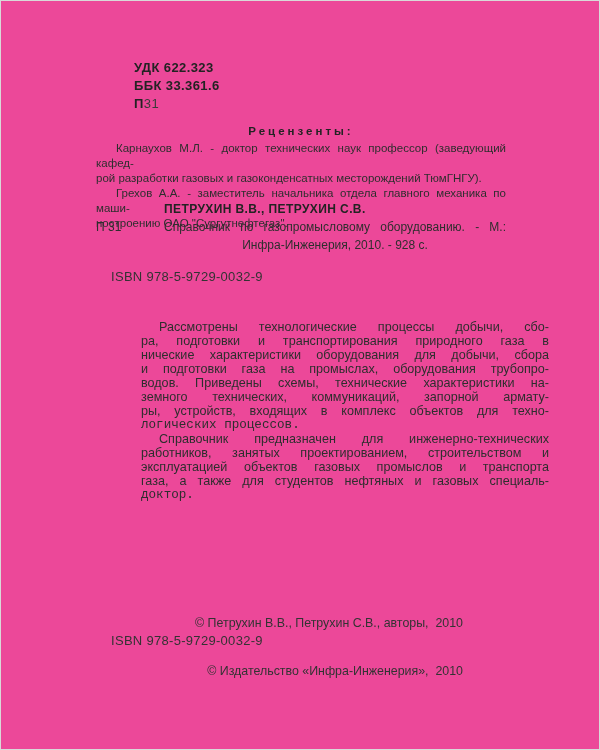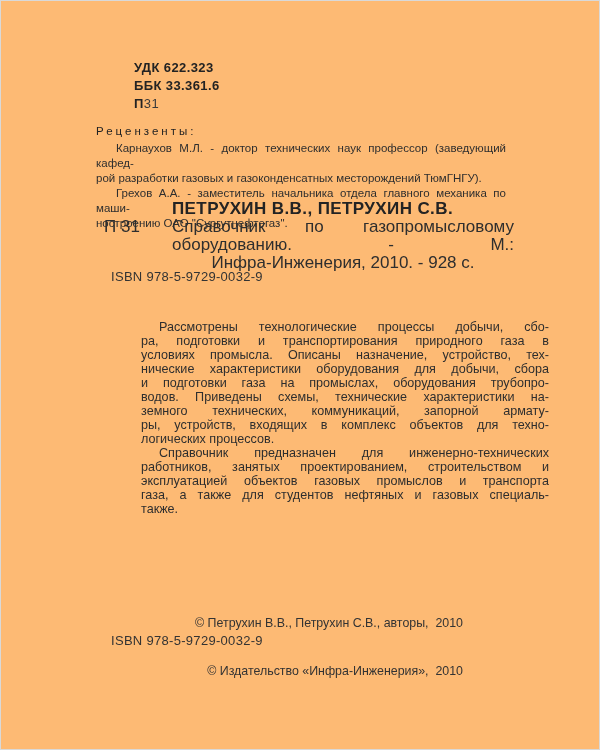--- a/index.html
+++ b/index.html
@@ -1,20 +1,20 @@
 <!DOCTYPE html>
 <html><head>
 <meta charset="utf-8">
 <style>
   html, body { margin: 0; padding: 0; background: #ffffff; }
   .page {
     position: relative;
     width: 598px;
     height: 748px;
-    background: #fdba74;
+    background: #ec4899;
     border: 1px solid #d9d9d9;
     font-family: "Liberation Sans", "DejaVu Sans", sans-serif;
     color: #2e2e2e;
     overflow: hidden;
   }
   .b { font-weight: bold; color: #232323; }
   .i { }
 
   
   .codes {
@@ -23,51 +23,51 @@
     letter-spacing: 0.4px; color: #232323;
   }
   .codes .sign-num { font-weight: normal; color: #3a3a3a; }
 
   
   .reviewers {
     position: absolute; left: 95px; top: 123px; width: 410px;
     font-size: 11.5px; line-height: 15px;
   }
   .rev-heading {
-    font-weight: normal; letter-spacing: 3px;
+    text-align: center; font-weight: bold; letter-spacing: 3px;
     margin-bottom: 2px; color: #232323; font-size: 11.5px;
   }
   .jl { text-align: justify; text-align-last: justify; }
   .ln-first { text-indent: 20px; }
   .ln-last { text-align: right; text-align-last: left; }
 
   
   .authors-block {
     position: absolute; left: 95px; top: 199px; width: 410px;
-    font-size: 17px; line-height: 18px; margin-left: 8px;
+    font-size: 12px; line-height: 18px;
   }
   .authors-heading {
     padding-left: 68px; font-weight: bold; letter-spacing: 0.4px;
     color: #232323; margin-bottom: 0px;
   }
   .catalog { position: relative; padding-left: 68px; }
   .catalog-sign { position: absolute; left: 0; top: 0; }
   .catalog-l1 { text-align: justify; text-align-last: justify; }
   .catalog-l2 { text-align: center; }
 
   .isbn-top { position: absolute; left: 110px; top: 268px; font-size: 13px; letter-spacing: 0.3px; color: #333; }
 
   
   .annotation {
     position: absolute; left: 97px; top: 319px; width: 408px;
     font-size: 12.6px; line-height: 14px; color: #2e2e2e; margin-left: 43px;
   }
   .al { text-align: justify; text-align-last: justify; }
   .al.ln-first { text-indent: 18px; }
-  .al.ln-last { text-align: center; text-align-last: left; }
+  .al.ln-last { text-align: center; text-align-last: left; font-family: Liberation Mono, monospace; }
 
   
   .copyright {
     position: absolute; right: 136px; top: 582px;
     text-align: right; font-size: 12.4px; line-height: 16px;
     white-space: pre-wrap; color: #333;
   }
 
   .isbn-bottom { position: absolute; left: 110px; top: 632px; font-size: 13px; letter-spacing: 0.3px; color: #333; }
 </style>
@@ -97,32 +97,31 @@
       <div class="catalog-l1">Справочник по газопромысловому оборудованию. - М.:</div>
       <div class="catalog-l2">Инфра-Инженерия, 2010. - 928 с.</div>
     </div>
   </div>
 
   <div class="isbn-top">ISBN 978-5-9729-0032-9</div>
 
   <div class="annotation">
     <div class="al ln-first">Рассмотрены технологические процессы добычи, сбо-</div>
     <div class="al">ра, подготовки и транспортирования природного газа в</div>
-    <div class="al">условиях промысла. Описаны назначение, устройство, тех-</div>
     <div class="al">нические характеристики оборудования для добычи, сбора</div>
     <div class="al">и подготовки газа на промыслах, оборудования трубопро-</div>
     <div class="al">водов. Приведены схемы, технические характеристики на-</div>
     <div class="al">земного технических, коммуникаций, запорной армату-</div>
     <div class="al">ры, устройств, входящих в комплекс объектов для техно-</div>
     <div class="al ln-last">логических процессов.</div>
     <div class="al ln-first">Справочник предназначен для инженерно-технических</div>
     <div class="al">работников, занятых проектированием, строительством и</div>
     <div class="al">эксплуатацией объектов газовых промыслов и транспорта</div>
     <div class="al">газа, а также для студентов нефтяных и газовых специаль-</div>
-    <div class="al ln-last">также.</div>
+    <div class="al ln-last">доктор.</div>
   </div>
 
   <div class="copyright">
     <div>© Петрухин В.В., Петрухин С.В., авторы,  2010</div>
     <div>© Издательство «Инфра-Инженерия»,  2010</div>
   </div>
 
   <div class="isbn-bottom">ISBN 978-5-9729-0032-9</div>
 
 </div>

